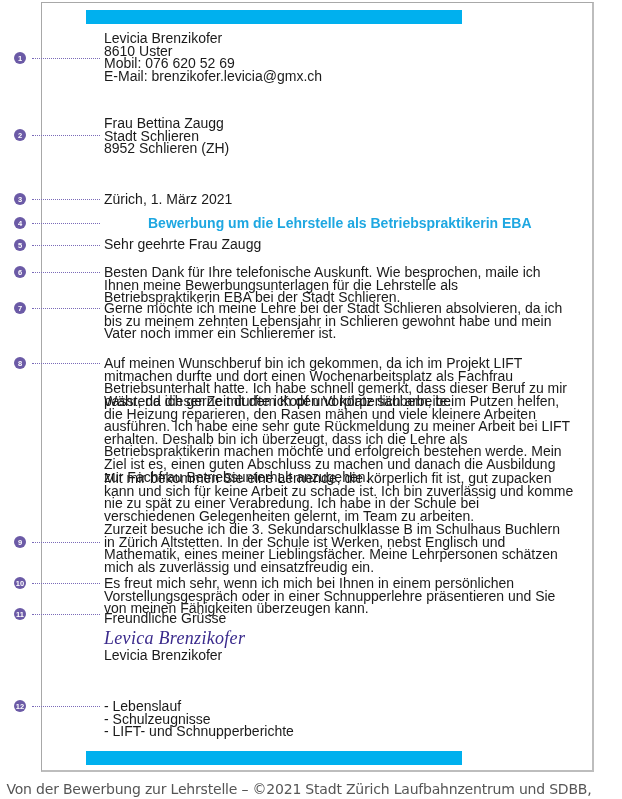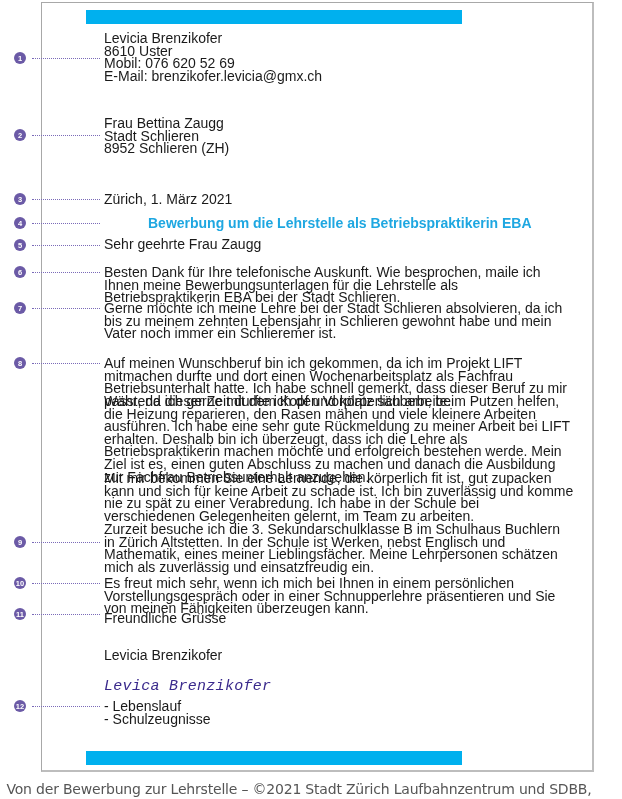--- a/index.html
+++ b/index.html
@@ -7,21 +7,21 @@
          font-family:"Liberation Sans", sans-serif; color:#1a1a1a; }
   .page { position:absolute; left:41px; top:2px; width:553px; height:770px;
           border:1px solid #a8a8a8; border-right:2px solid #bdbdbd; border-bottom:2px solid #bdbdbd;
           background:#fff; box-sizing:border-box; }
   .bar { position:absolute; left:86px; width:376px; height:14px; background:#00b0ee; }
   .bar.top { top:10px; }
   .bar.bottom { top:751px; }
   .block { position:absolute; left:104px; width:470px; font-size:14px; line-height:12.6px; }
   .block p { margin:0; }
   .subject { color:#1ea7e1; font-weight:bold;padding-left:44px; }
-  .sig { font-family:Liberation Mono, monospace; font-style:italic; color:#3a2a8c; font-size:15px; line-height:17px; letter-spacing:0.3px;margin-top:48px; }
+  .sig { font-family:Liberation Serif, serif; font-style:italic; color:#3a2a8c; font-size:18px; line-height:17px; letter-spacing:0.3px; }
   .marker { position:absolute; left:14px; height:12px; display:flex; align-items:center; }
   .badge { width:12px; height:12px; border-radius:50%; background:#6b5aa6; color:#fff;
            font-size:7.5px; font-weight:bold; display:flex; align-items:center; justify-content:center;
            font-family:"Liberation Sans", sans-serif; }
   .dots { width:68px; margin-left:6px; border-top:1px dotted #7a6ab8; height:0; }
   .footer { position:absolute; left:0; width:598px; top:781px; text-align:center;
             font-size:14px; color:#555; font-family:"DejaVu Sans", sans-serif; letter-spacing:-0.2px; }
 </style>
 </head>
 <body>
@@ -104,15 +104,16 @@
 <div class="block" style="top:523px">Zurzeit besuche ich die 3. Sekundarschulklasse B im Schulhaus Buchlern in Zürich Altstetten. In der Schule ist Werken, nebst Englisch und Mathematik, eines meiner Lieblingsfächer. Meine Lehrpersonen schätzen mich als zuverlässig und einsatzfreudig ein.</div>
 <div class="block" style="top:577px">Es freut mich sehr, wenn ich mich bei Ihnen in einem persönlichen Vorstellungsgespräch oder in einer Schnupperlehre präsentieren und Sie von meinen Fähigkeiten überzeugen kann.</div>
 
 <div class="block" style="top:612px">Freundliche Grüsse</div>
 <div class="block sig" style="top:630px">Levica Brenzikofer</div>
 <div class="block" style="top:649px">Levicia Brenzikofer</div>
 
 <div class="block" style="top:700px">
   <p>- Lebenslauf</p>
   <p>- Schulzeugnisse</p>
+  <p>- LIFT- und Schnupperberichte</p>
 </div>
 
 <div class="footer">Von der Bewerbung zur Lehrstelle – ©2021 Stadt Zürich Laufbahnzentrum und SDBB, Bern</div>
 
 </body></html>

